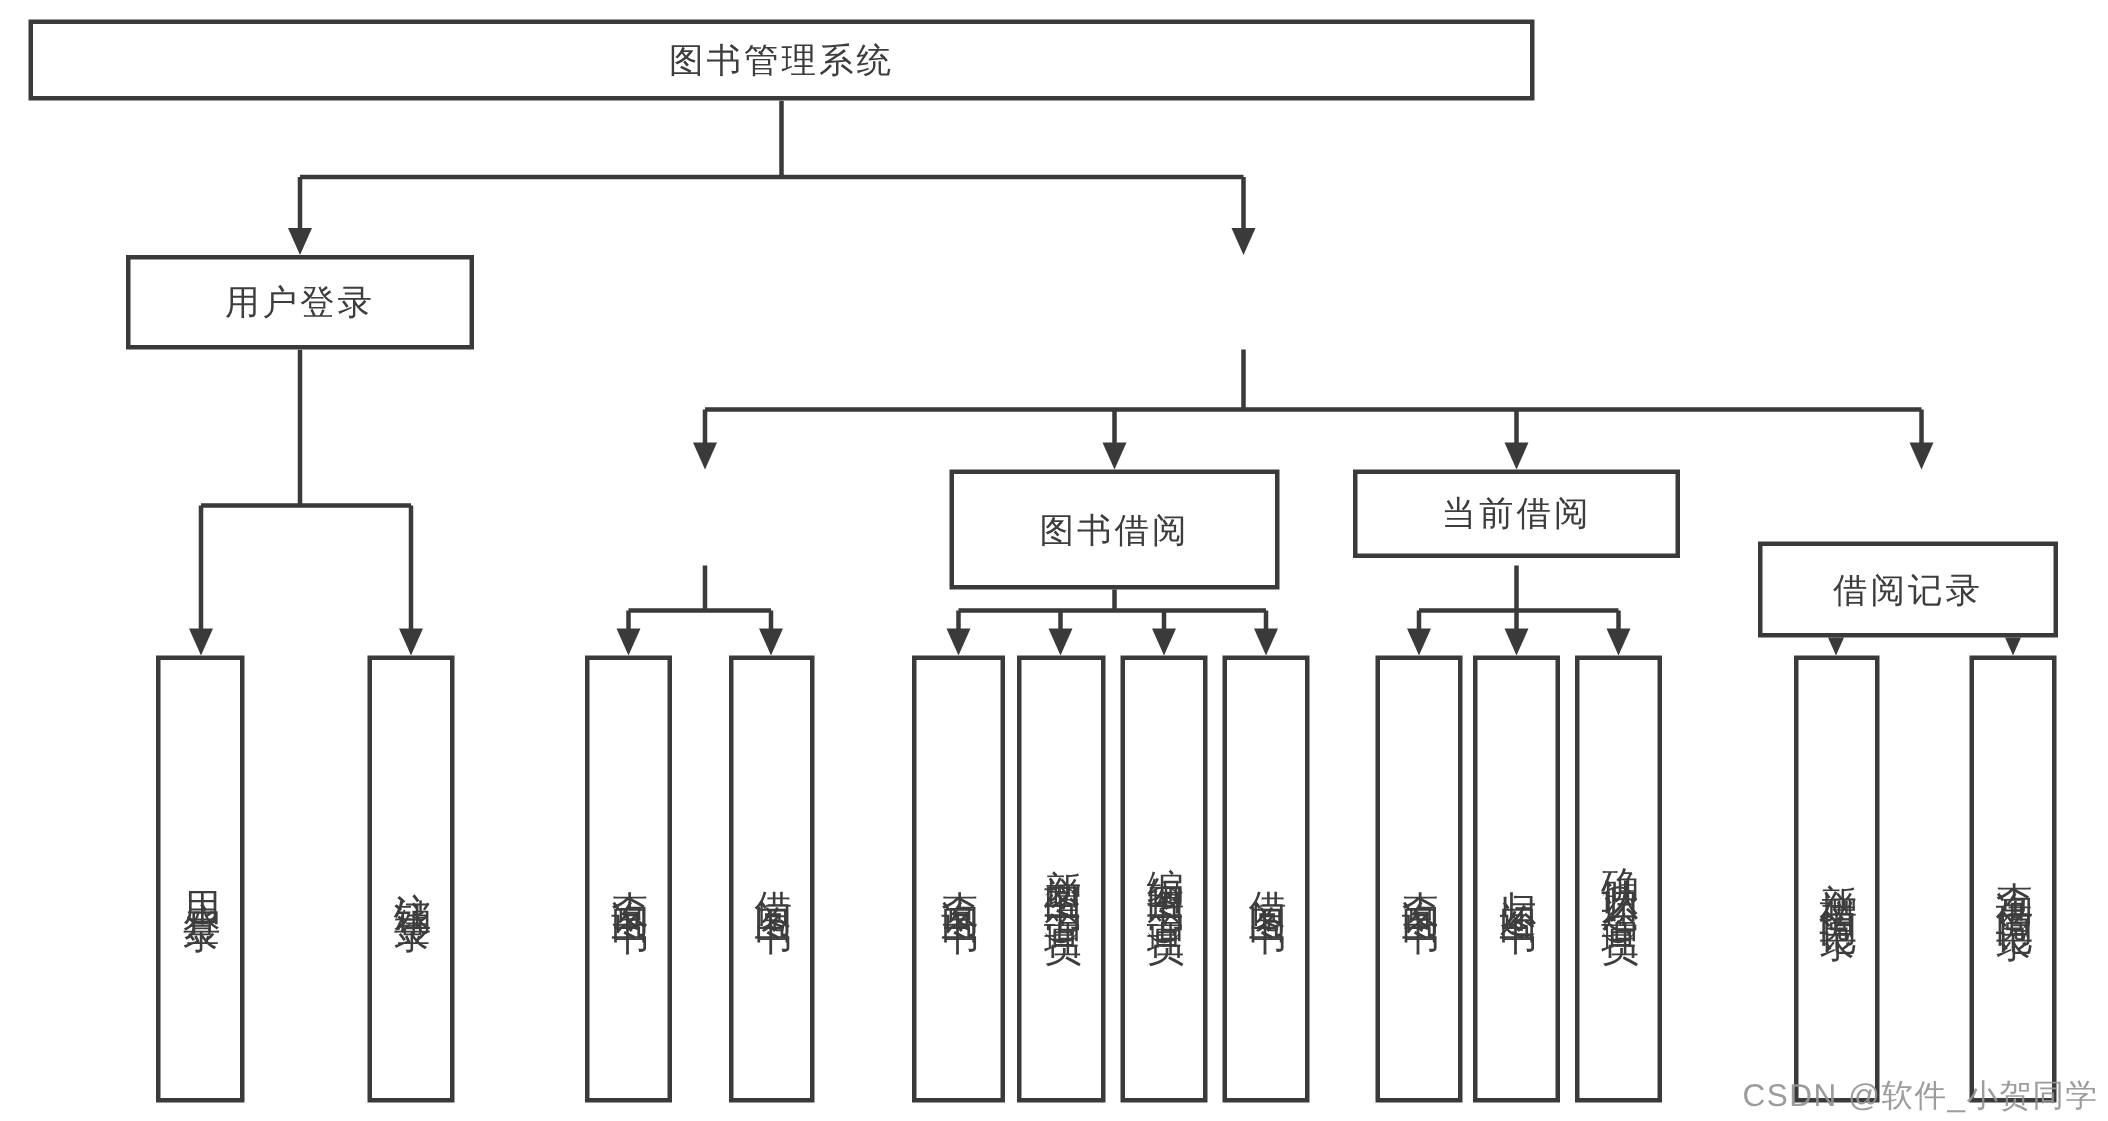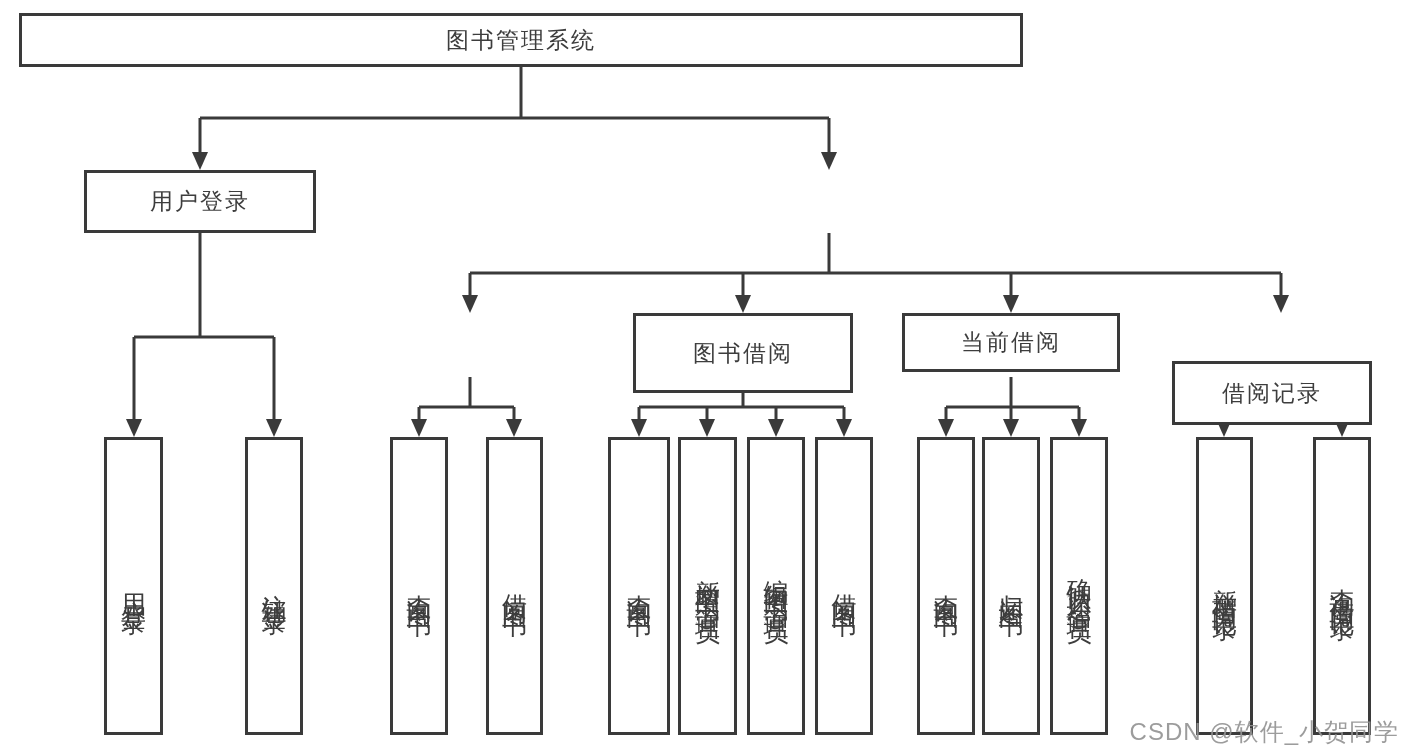--- a/index.html
+++ b/index.html
@@ -12,21 +12,21 @@
     position:absolute;box-sizing:border-box;border:3px solid #3a3a3a;background:#ffffff;
     display:flex;align-items:center;justify-content:center;color:#3d3d3d;
   }
   .hbox{font-size:23px;letter-spacing:2px;}
   .vbox span{
     writing-mode:vertical-rl;text-orientation:mixed;
     font-size:25px;letter-spacing:6px;line-height:1;display:block;
   }
   #watermark{
     position:absolute;top:716px;right:6px;z-index:5;
-    font-size:24px;letter-spacing:1px;color:rgba(148,148,148,0.92);
+    font-size:21px;letter-spacing:1px;color:rgba(148,148,148,0.92);
     white-space:nowrap;
   }
   .stroke{stroke:#3a3a3a;stroke-width:3;fill:none;}
   .head{fill:#3a3a3a;stroke:none;}
 </style>
 </head>
 <body>
 
 <div id="canvas">
 

